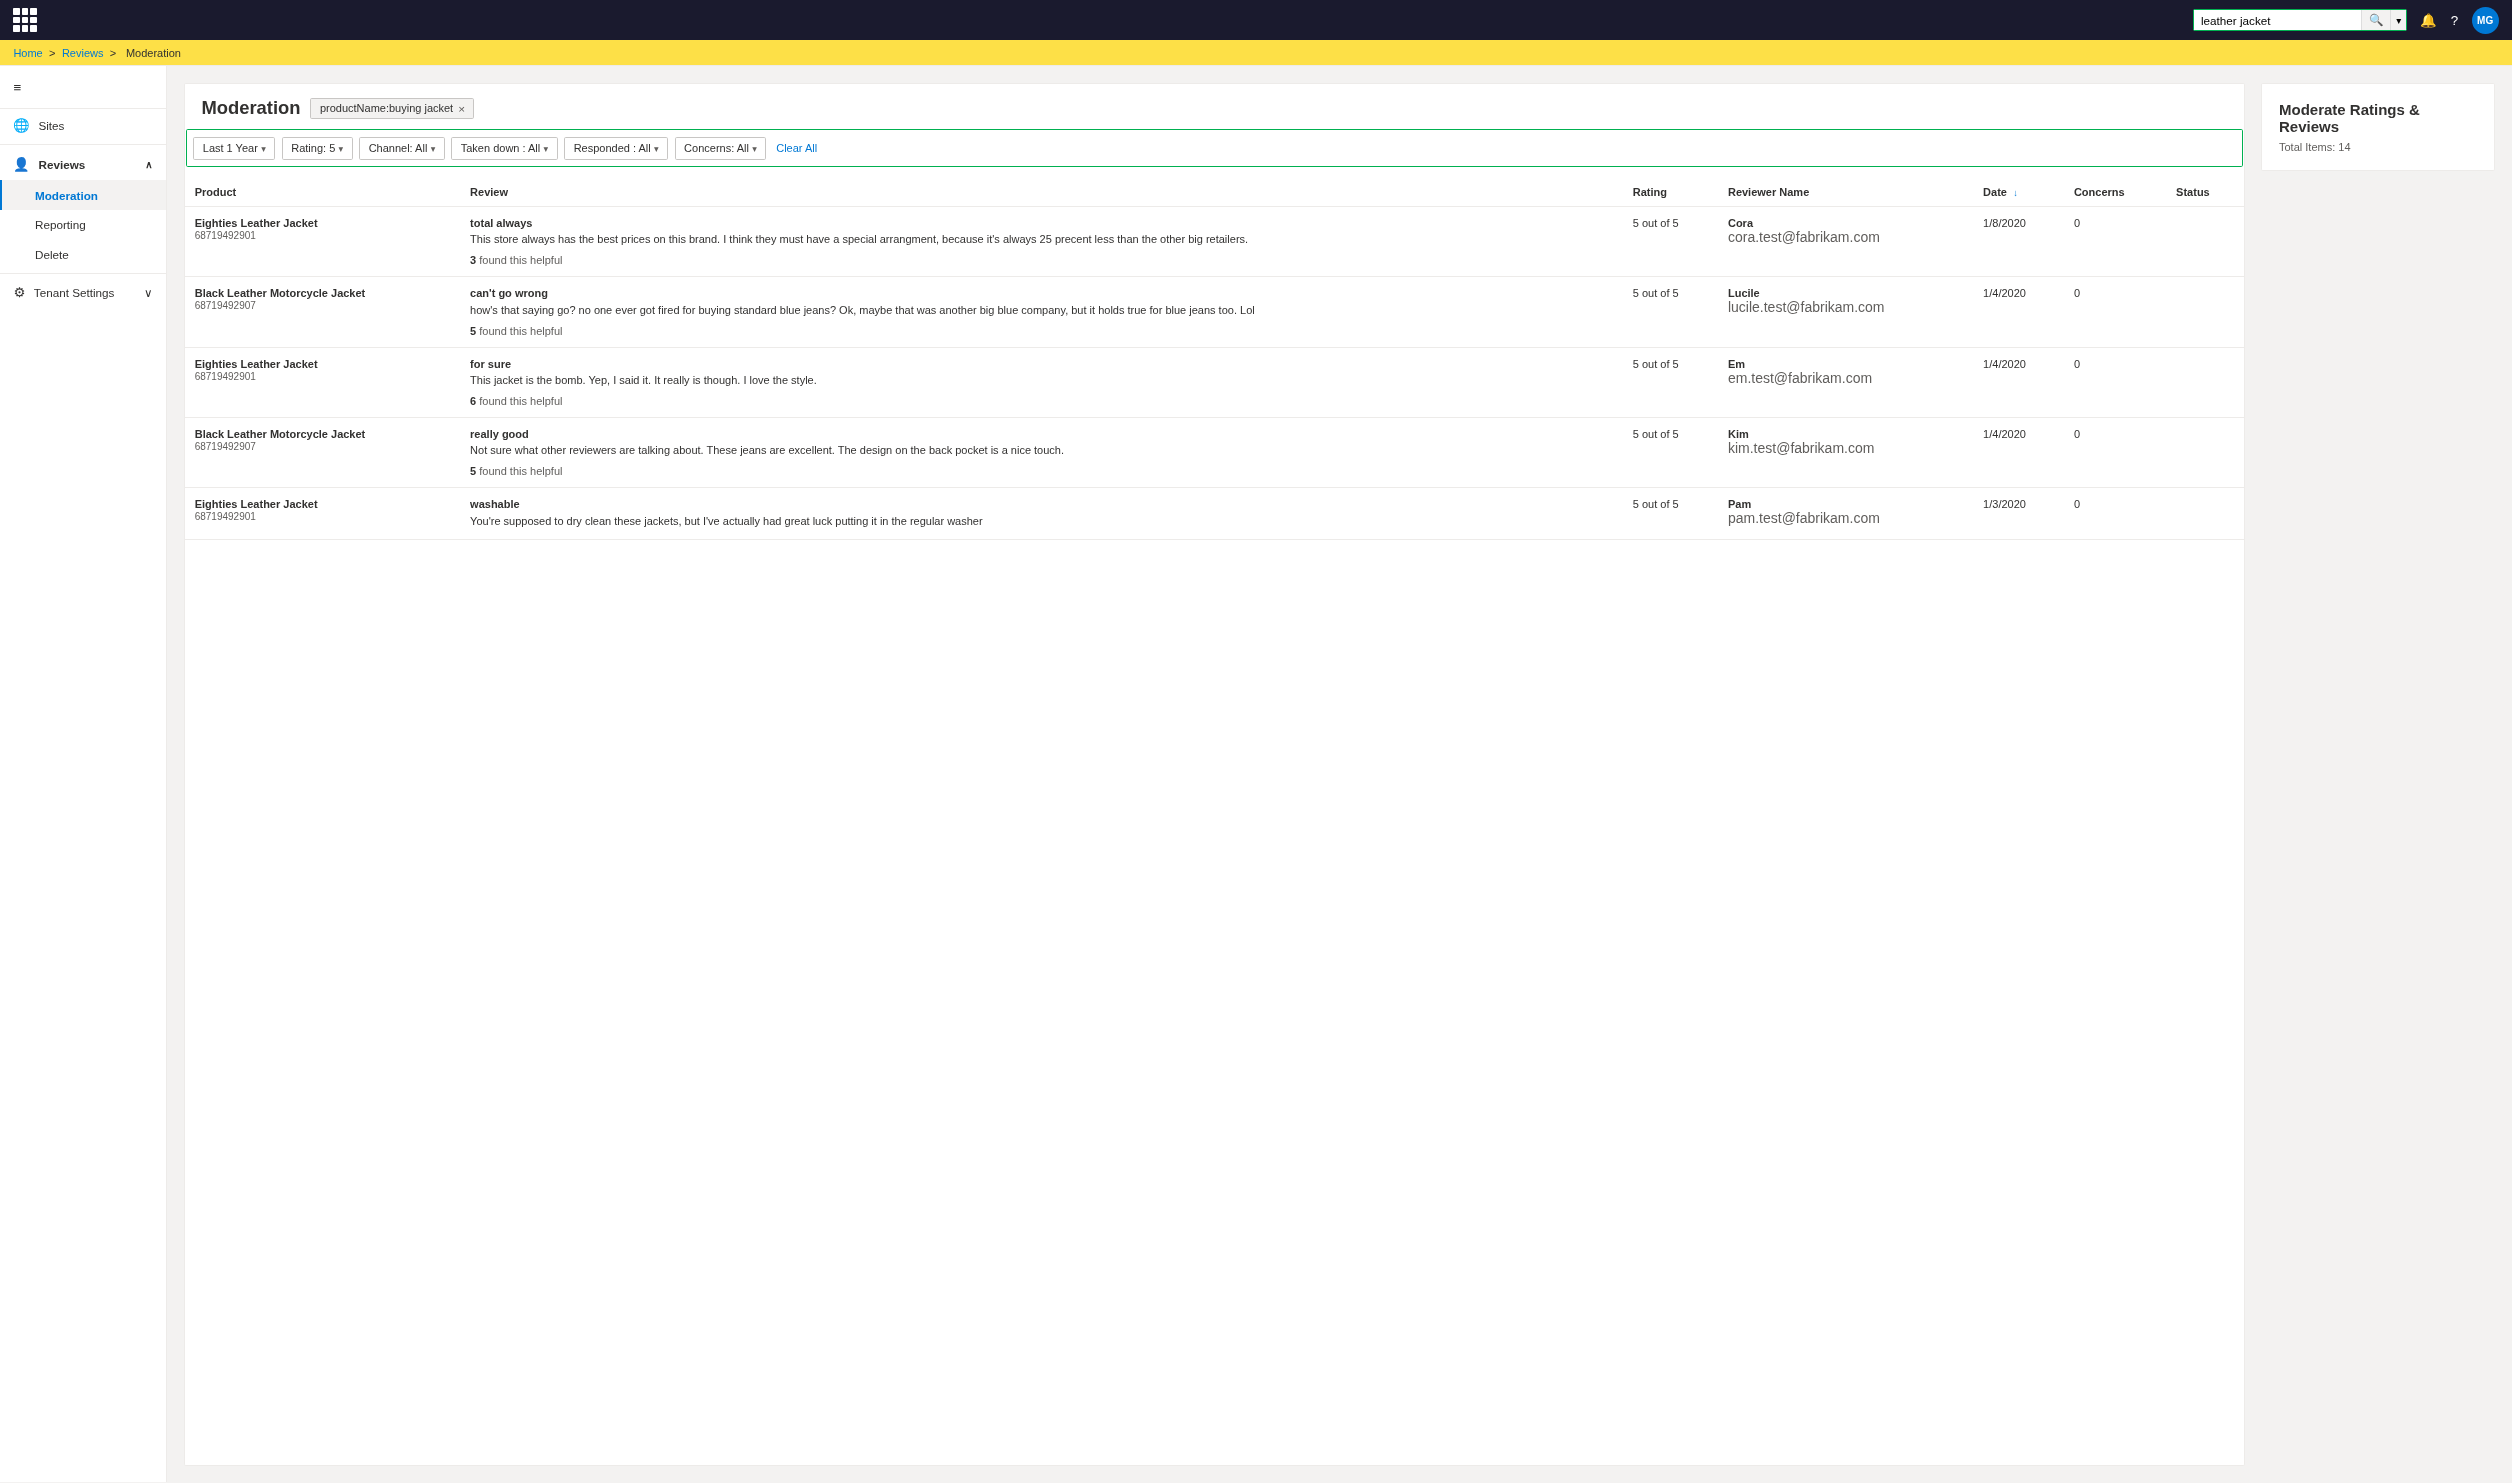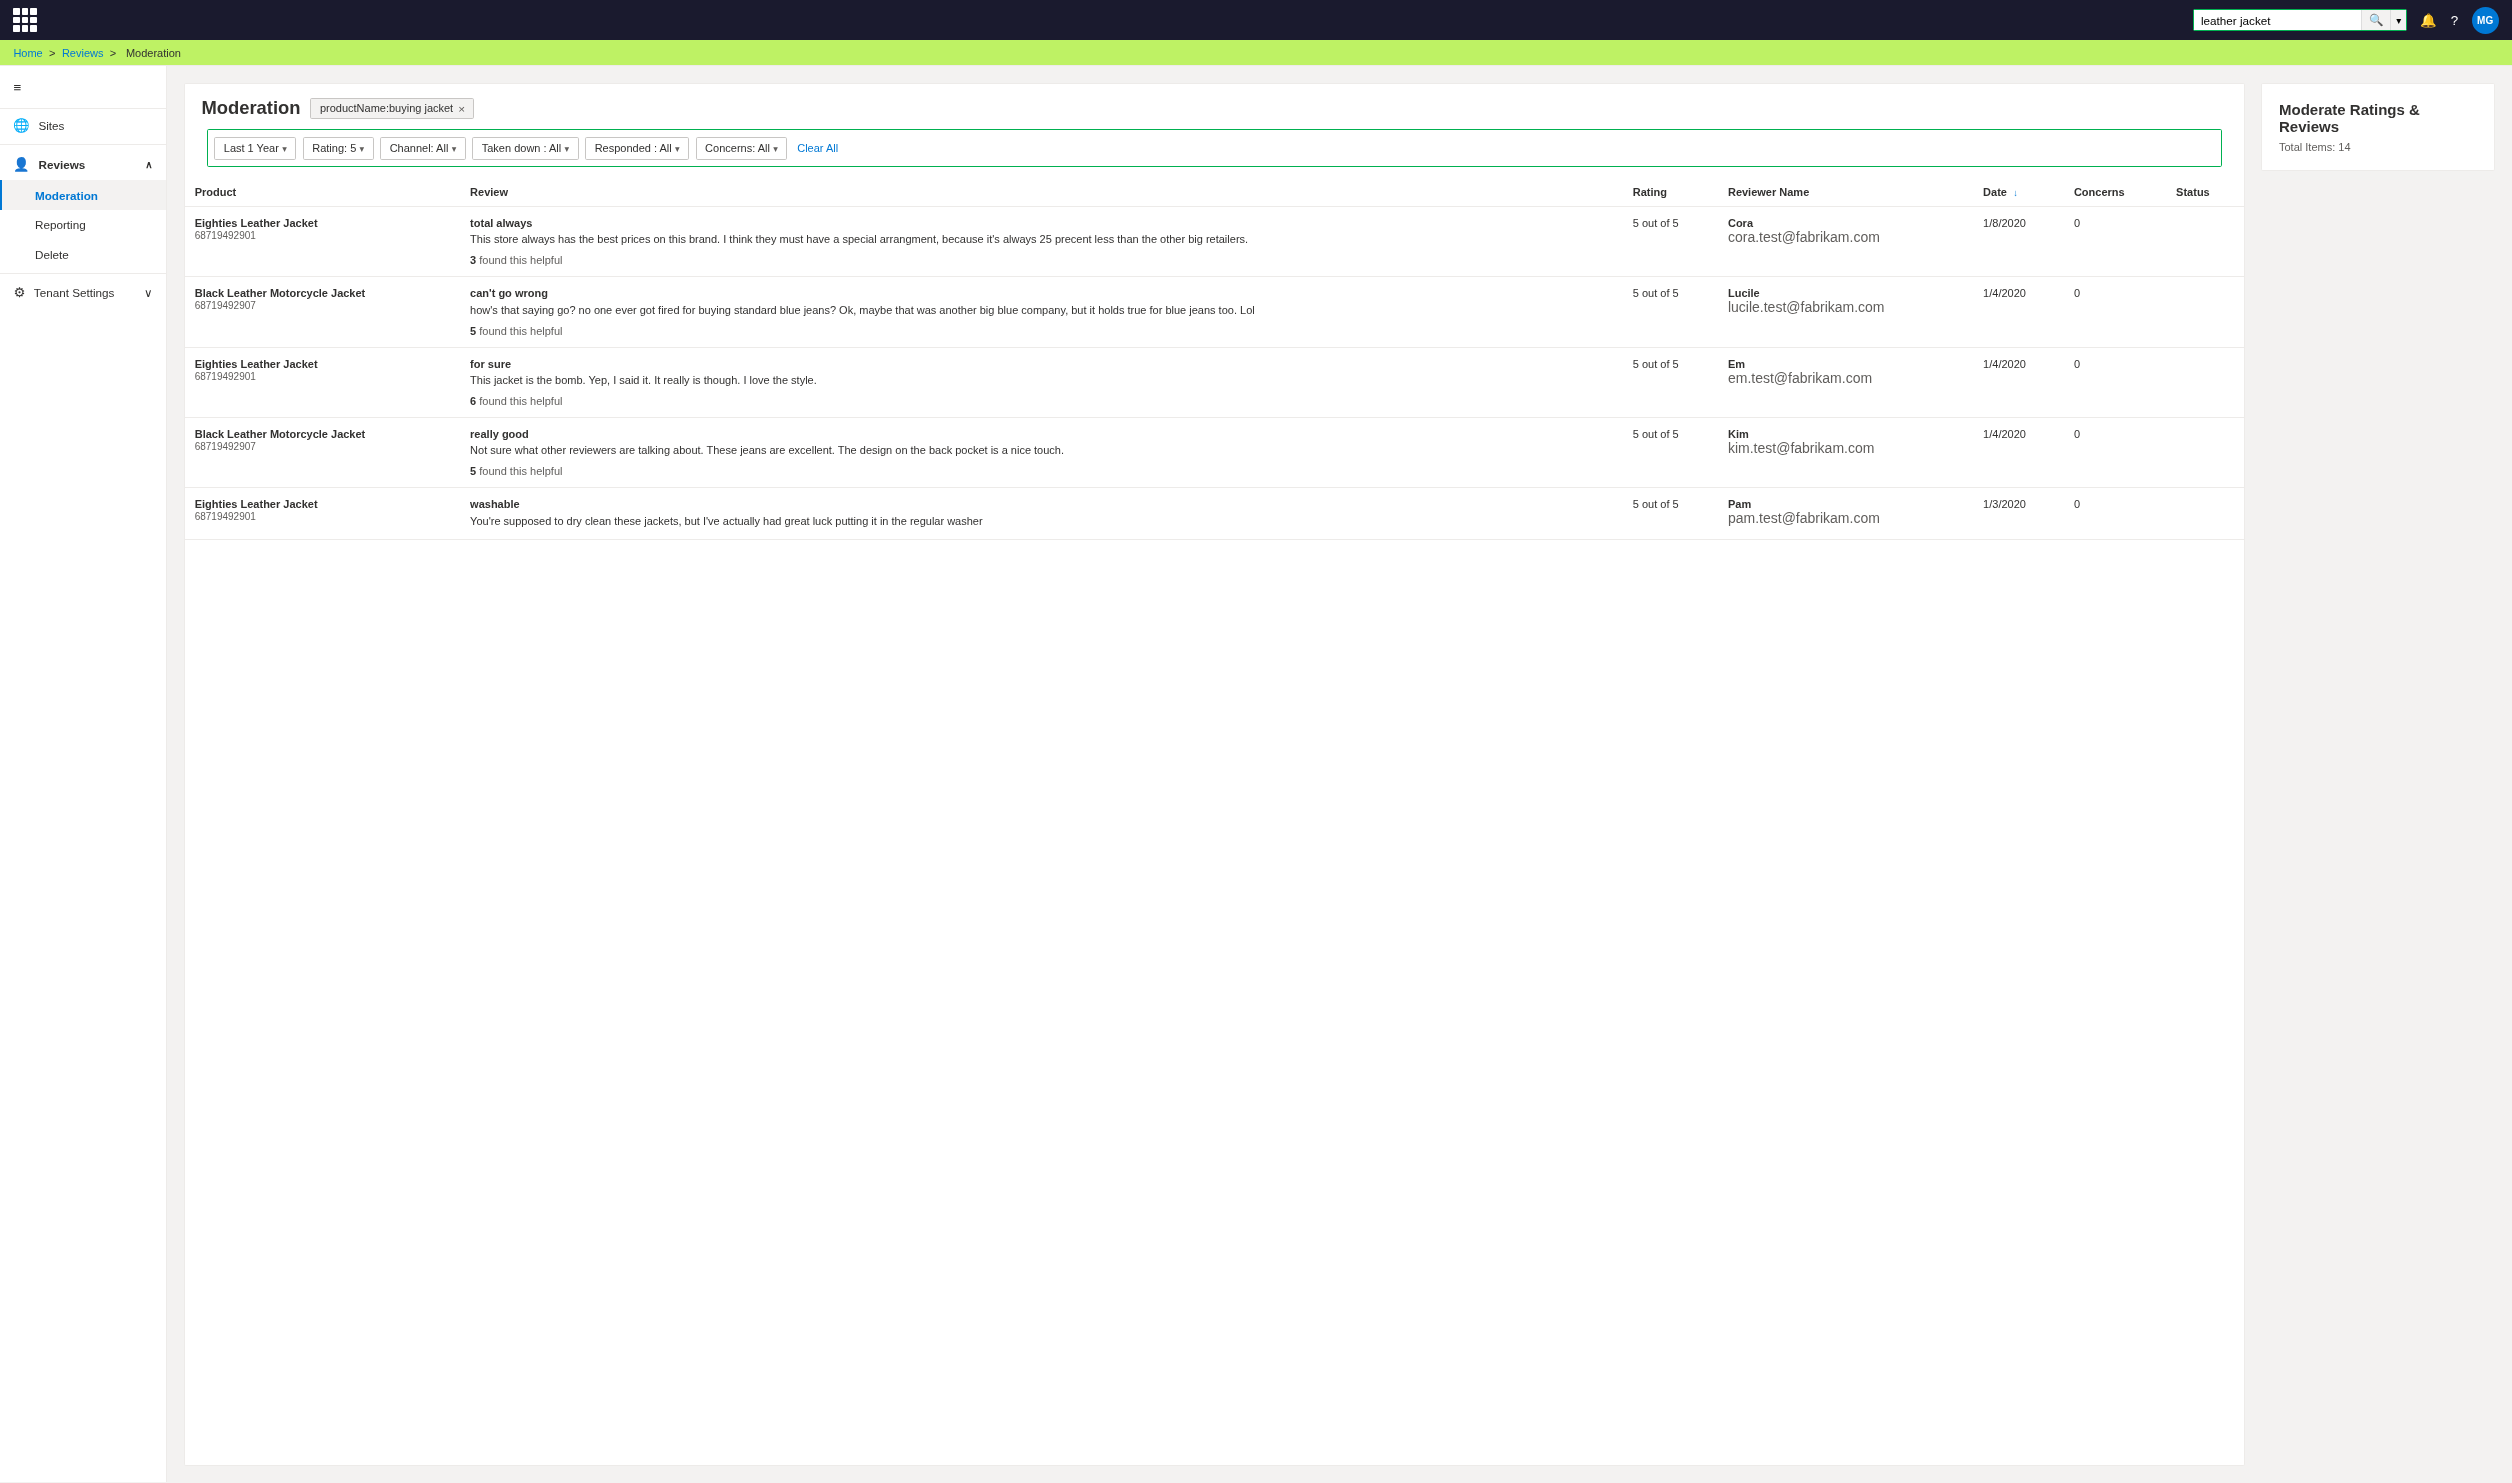--- a/index.html
+++ b/index.html
@@ -44,21 +44,21 @@
     .topbar-search-dropdown {
       background: #f3f2f1; border: none; border-left: 0.8px solid #ddd;
       padding: 3.3px 5px; cursor: pointer; font-size: 10px;
     }
 
     
     .breadcrumb {
       padding: 6.7px 13.4px;
       font-size: 11px;
       color: #0078d4;
-      background: #bef264;
+      background: #fde047;
       border-bottom: 0.8px solid #edebe9;
     }
     .breadcrumb a { color: #0078d4; text-decoration: none; }
     .breadcrumb span { color: #323130; margin: 0 3.3px; }
 
     
     .layout { display: flex; height: calc(100vh - 67px); }
 
     
     .sidebar {
@@ -123,21 +123,21 @@
     .mod-title { font-size: 18.4px; font-weight: 600; color: #323130; }
     .mod-filter-tag {
       display: flex; align-items: center; gap: 5px;
       background: #f3f2f1; border: 0.8px solid #c8c6c4;
       padding: 3.3px 8.4px; border-radius: 1.7px; font-size: 11px;
     }
     .mod-filter-tag-close { cursor: pointer; color: #605e5c; font-size: 11.7px; }
 
     
     .filters-bar {
-      margin: 10px 22px;
+      margin: 10px 1px;
       display: flex; align-items: center; gap: 6.7px; flex-wrap: wrap;
       border: 1.7px solid #00b050; padding: 6.7px; border-radius: 1.7px;
     }
     .filter-dropdown {
       display: flex; align-items: center; gap: 3.3px;
       border: 0.8px solid #c8c6c4; padding: 4.2px 8.4px;
       border-radius: 1.7px; cursor: pointer; font-size: 11px;
       background: white; white-space: nowrap;
     }
     .filter-chevron { font-size: 9.2px; color: #605e5c; }

